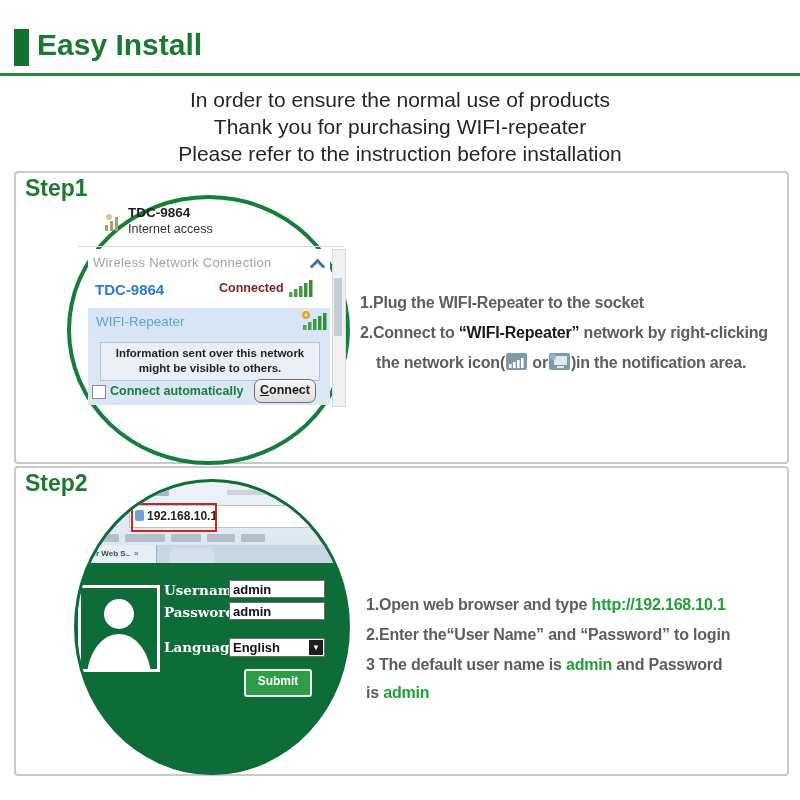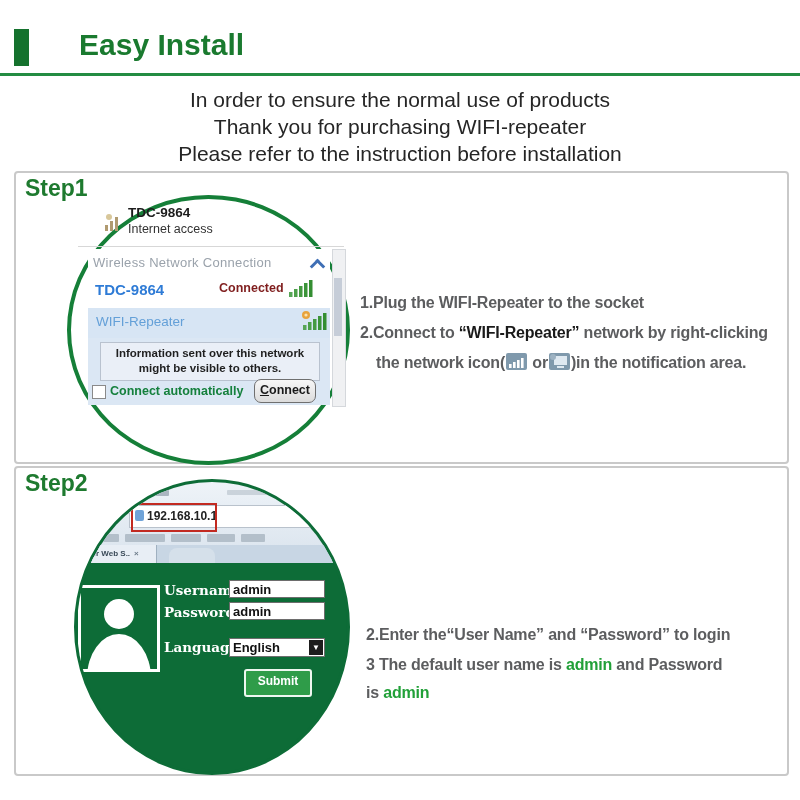--- a/index.html
+++ b/index.html
@@ -2,21 +2,21 @@
 <html><head>
 <meta charset="utf-8">
 <style>
   html,body{margin:0;padding:0;background:#fff;}
   .page{position:relative;width:800px;height:800px;background:#fff;overflow:hidden;
         font-family:"Liberation Sans",sans-serif;}
   .abs{position:absolute;}
 
   
   .hdr-bar{position:absolute;left:14px;top:29px;width:15px;height:37px;background:#15722e;}
-  .hdr-title{position:absolute;left:37px;top:28px;font-size:30px;font-weight:bold;color:#1a7a2f;margin-left:42px;}
+  .hdr-title{position:absolute;left:37px;top:28px;font-size:30px;font-weight:bold;color:#1a7a2f;}
   .hdr-rule{position:absolute;left:0;top:73px;width:800px;height:3px;background:#238c42;}
 
   
   .intro{position:absolute;left:0;top:86px;width:800px;text-align:center;
          font-size:21px;color:#262626;line-height:27px;}
 
   
   .panel{position:absolute;left:14px;width:771px;background:#fff;border:2px solid #c9c9c9;border-radius:4px;}
   .step-label{position:absolute;left:9px;top:2px;font-size:23px;font-weight:bold;color:#1e7a2f;}
 
@@ -215,20 +215,23 @@
       <div class="login-label" style="top:122px;">Password</div>
       <input class="login-input" style="top: 120px;" value="admin">
       <div class="login-label" style="top:157px;">Language</div>
       <div class="select">
         <span>English</span>
         <span class="select-arrow">▼</span>
       </div>
       <div class="submit-btn">Submit</div>
     </div>
 
+    <div class="instr" style="left:350px;top:100px;">
+      <span>1.Open web browser and type </span><span class="g">http://192.168.10.1</span>
+    </div>
     <div class="instr" style="left:350px;top:130px;">2.Enter the“User Name” and “Password” to login</div>
     <div class="instr" style="left:350px;top:160px;">
       <span>3 The default user name is </span><span class="g">admin</span><span> and Password</span>
     </div>
     <div class="instr" style="left:350px;top:188px;">
       <span>is </span><span class="g">admin</span>
     </div>
   </div>
 
 </div>

